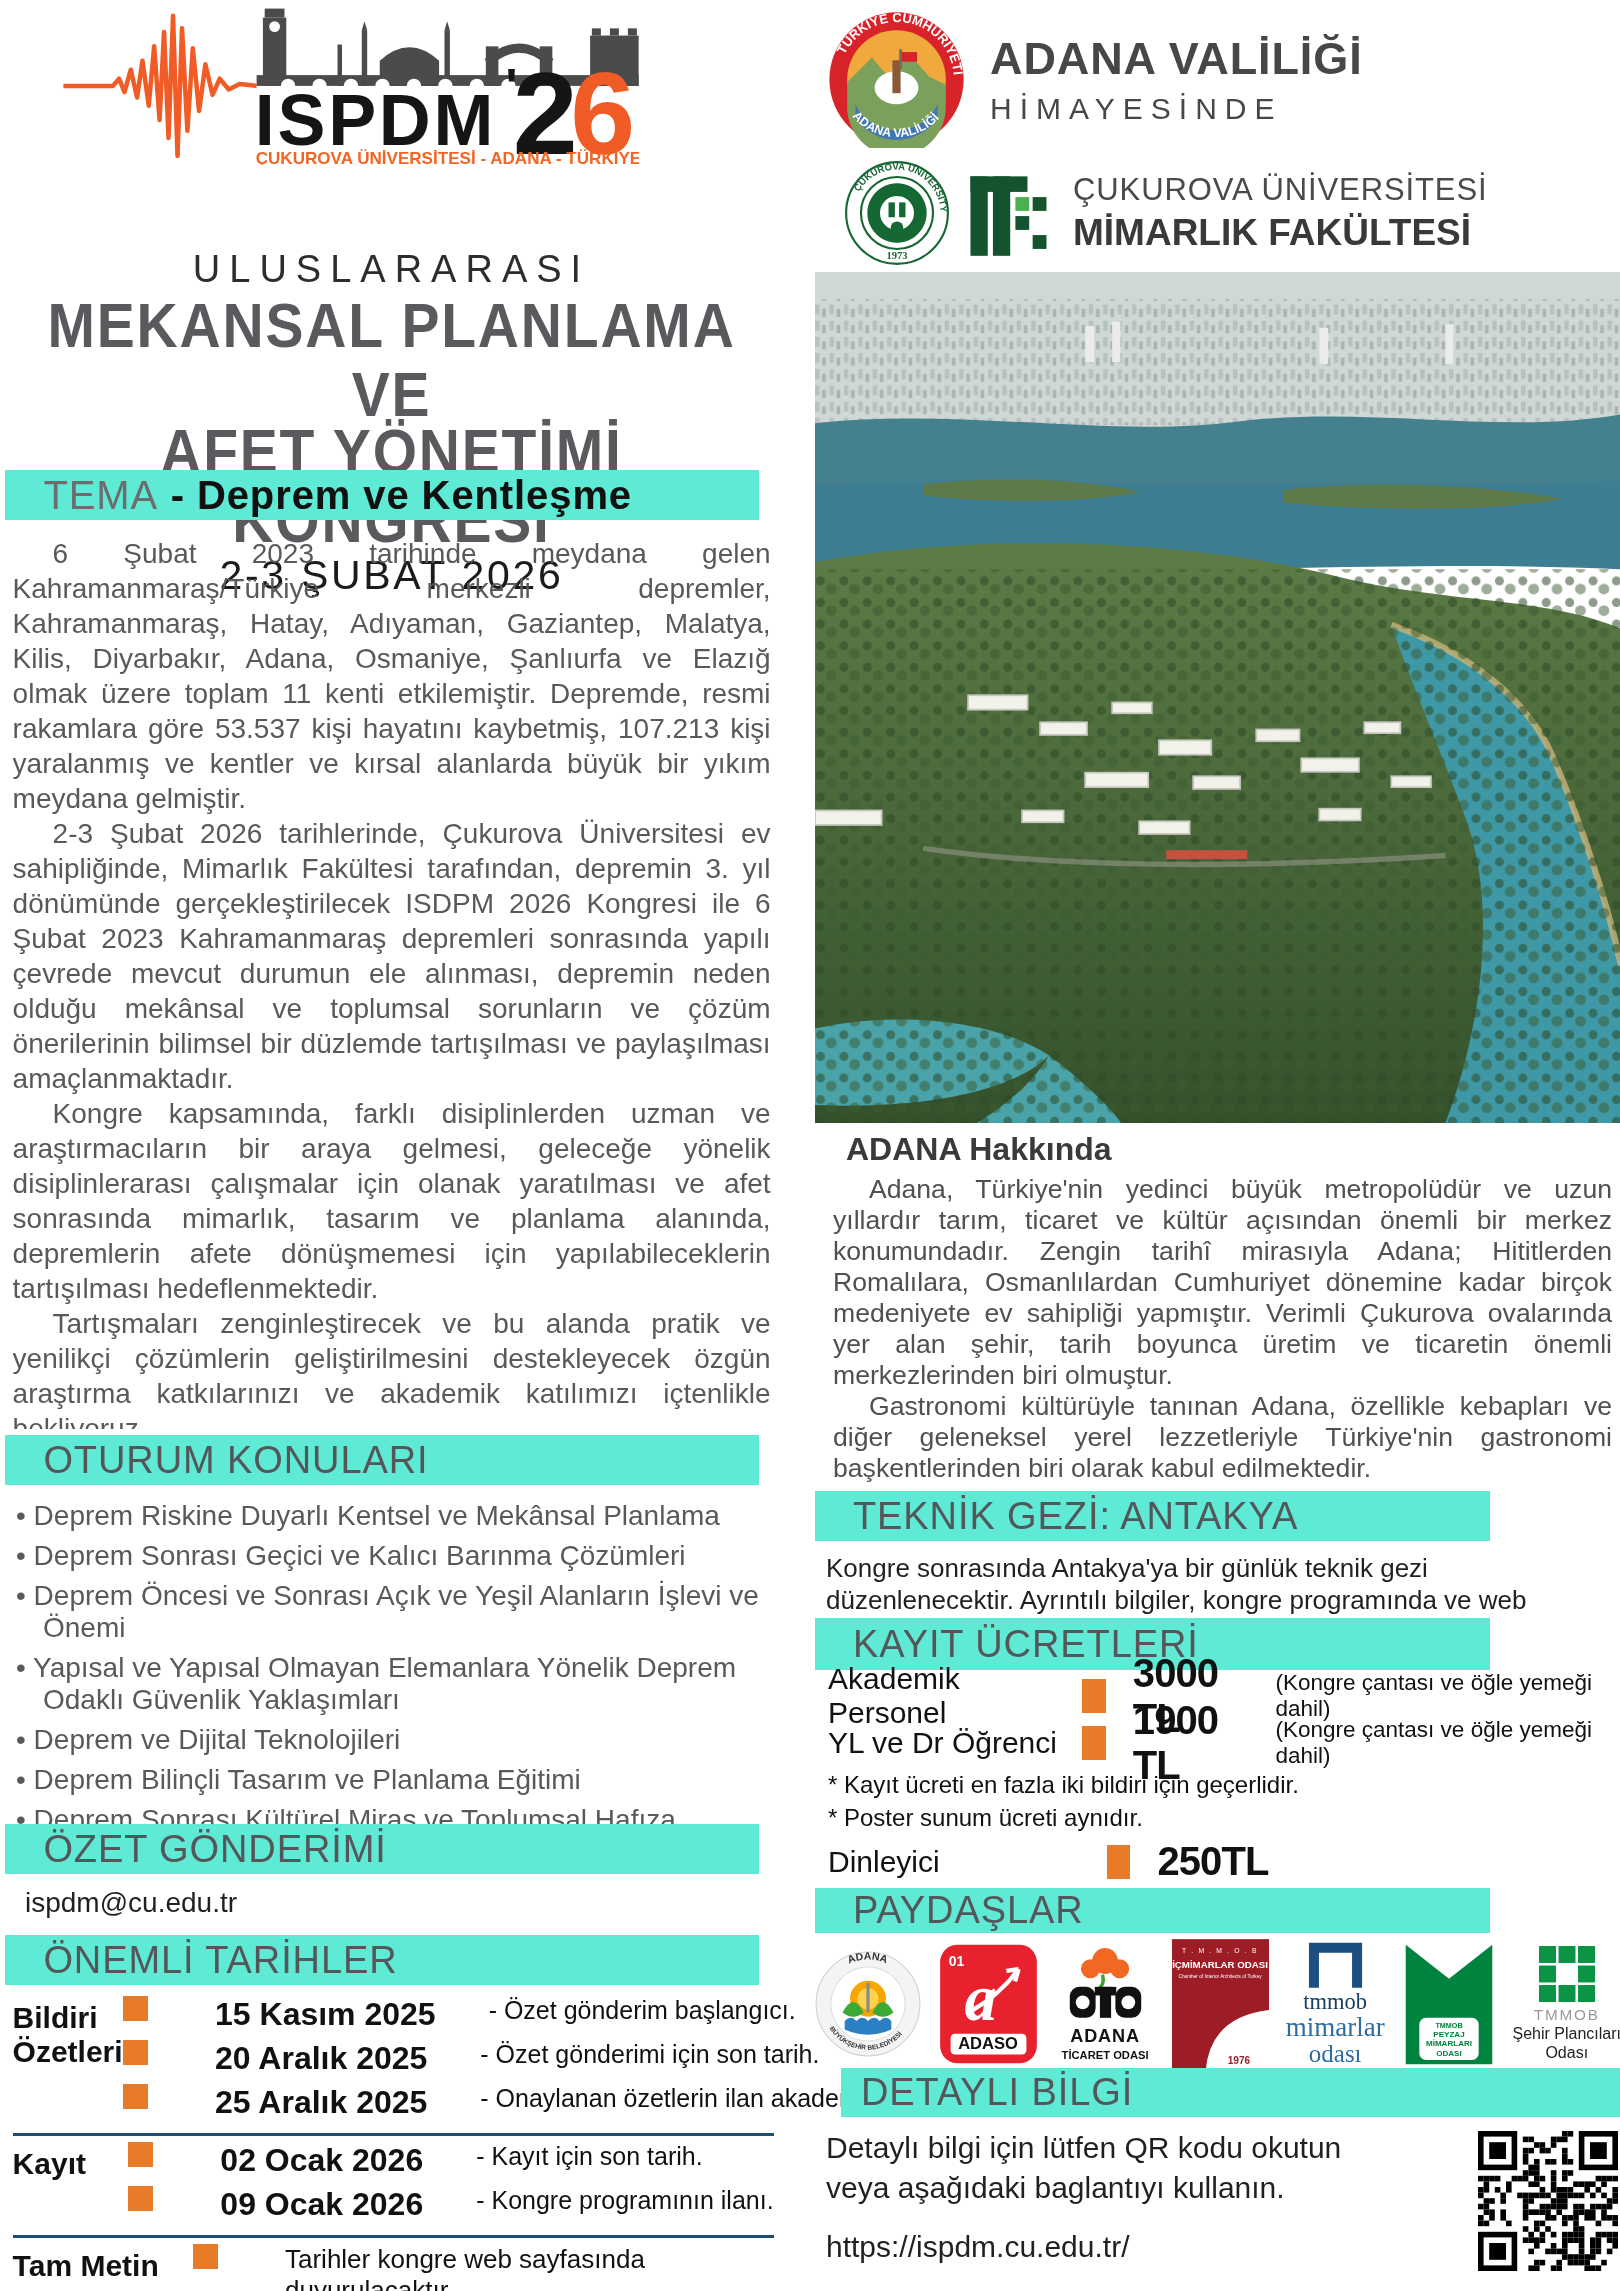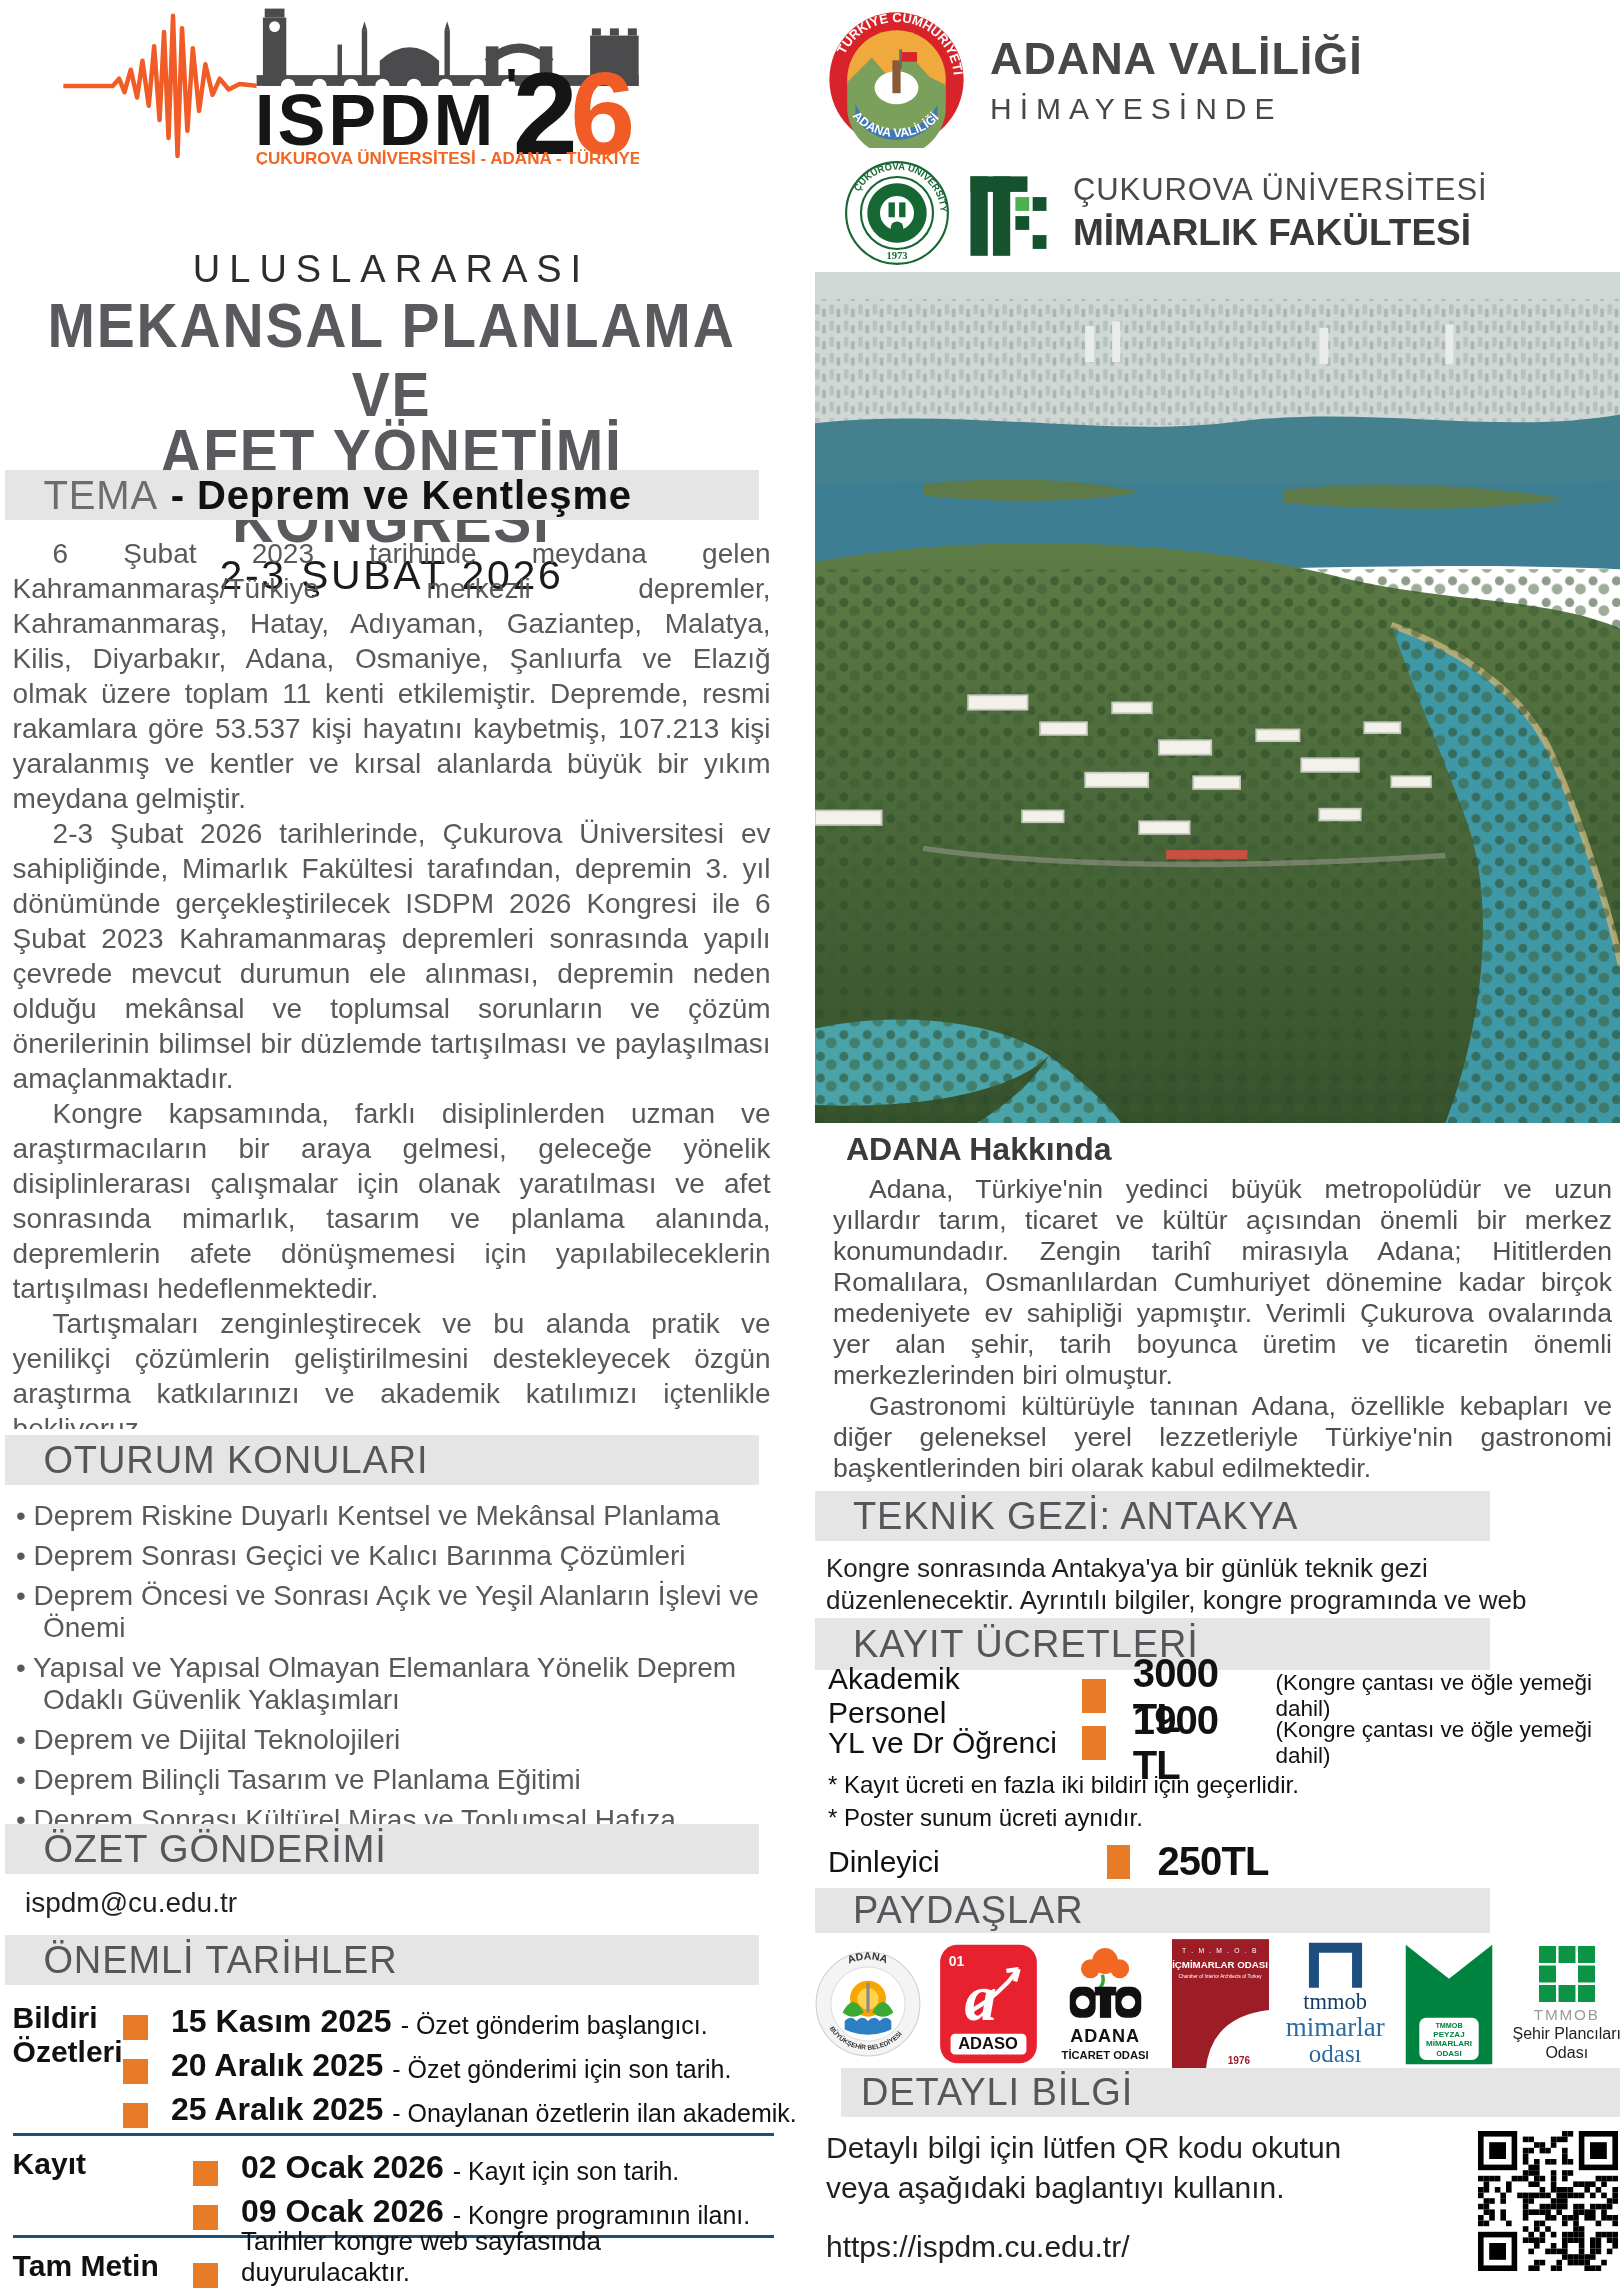--- a/index.html
+++ b/index.html
@@ -1,19 +1,19 @@
 <!DOCTYPE html>
 <html style="font-size:14.4px"><head>
 <meta charset="utf-8">
 <style>
   html,body{margin:0;padding:0;background:#ffffff;}
   .page{position:relative;width:1620px;height:2292px;background:#fff;overflow:hidden;
         font-family:"Liberation Sans",sans-serif;color:#1d1c1a;}
   
-  .bar{position:absolute;background:#e5e5e5;display:flex;align-items:center;
+  .bar{position:absolute;background:#5eead4;display:flex;align-items:center;
        color:#55565a;font-size:38px;letter-spacing:0.9px;padding-left:38px;box-sizing:border-box;}
   
   .title-block{position:absolute;left:0;top:248px;width:783px;text-align:center;}
   .t1{font-size:38px;color:#2d2d2f;letter-spacing:9px;}
   .t2{font-size:57px;line-height:63px;font-weight:bold;color:#595a5d;letter-spacing:1.8px;
       transform:scaleY(1.1);transform-origin:top center;}
   .tdate{font-size:41px;color:#1b1b1d;letter-spacing:2.7px;margin-top:9px;}
   .tema-text{font-size:40px;}
   .tema-label{color:#6d6d70;}
   .tema-value{color:#111;font-weight:bold;margin-left:12.6px;}
@@ -22,21 +22,21 @@
   .intro p{margin:0;text-indent:40px;}
   .sessions{position:absolute;left:16px;top:1500px;width:749px;list-style:none;margin:0;padding:0;
             font-size:28px;line-height:32px;color:#58595b;}
   .sessions li{padding-left:27px;text-indent:-27px;margin-bottom:8px;}
   .sessions li::before{content:"• ";}
   .email{position:absolute;left:25px;top:1887px;font-size:28px;color:#231f20;}
   .dates{position:absolute;left:12.6px;top:1996px;width:761px;}
   .dgroup{display:flex;}
   .dlabel{width:180px;font-weight:bold;font-size:30px;color:#111;line-height:34px;padding-top:5.4px;}
   .ditems{flex:1;}
-  .drow{display:flex;align-items:flex-end;height:44px;}
+  .drow{display:flex;align-items:flex-start;height:44px;gap:44px;}
   .sq{width:25px;height:25px;background:#e87b28;margin-right:23.4px;flex:0 0 auto;}
   .ddate{font-size:32px;font-weight:bold;color:#111;white-space:nowrap;}
   .ddesc{font-size:25px;color:#111;margin-left:9px;white-space:nowrap;}
   .ddesc-only{font-size:26px;color:#111;}
   .ddiv{border:none;border-top:3.6px solid #1f4e74;margin:5.4px 0;}
   
   .patronage{position:absolute;left:828px;top:10.8px;display:flex;align-items:center;gap:25px;}
   .pat-name{font-size:45px;font-weight:bold;color:#47474a;letter-spacing:0.9px;}
   .pat-sub{font-size:30px;color:#47474a;letter-spacing:8px;margin-top:7.2px;}
   .faculty{position:absolute;left:844px;top:160px;display:flex;align-items:center;gap:20px;}

